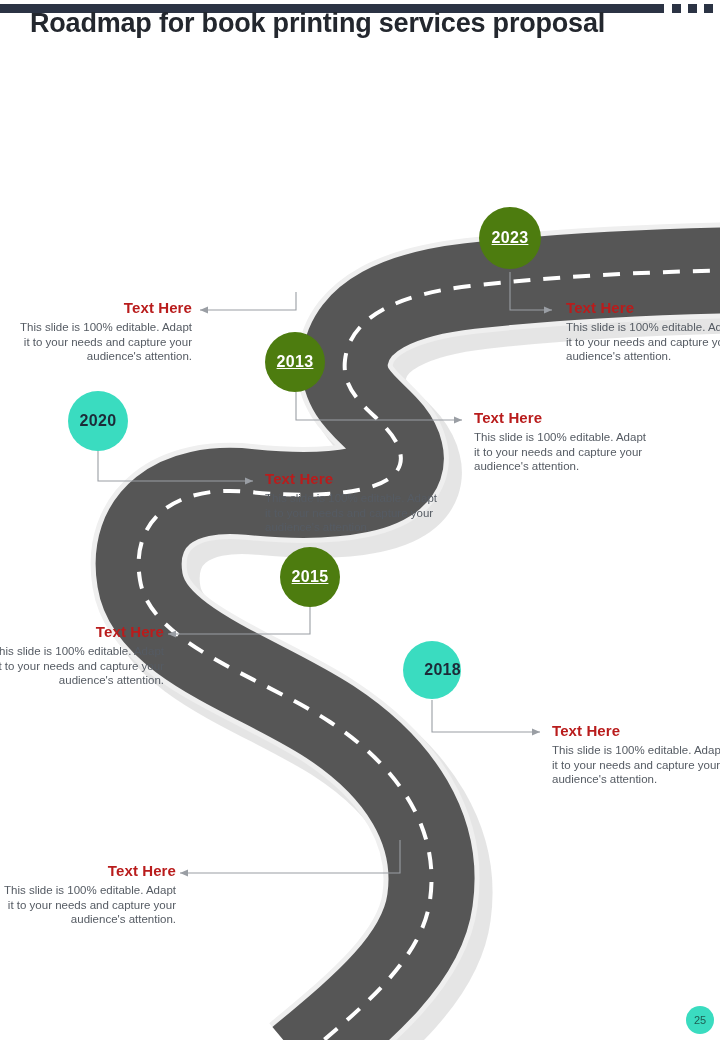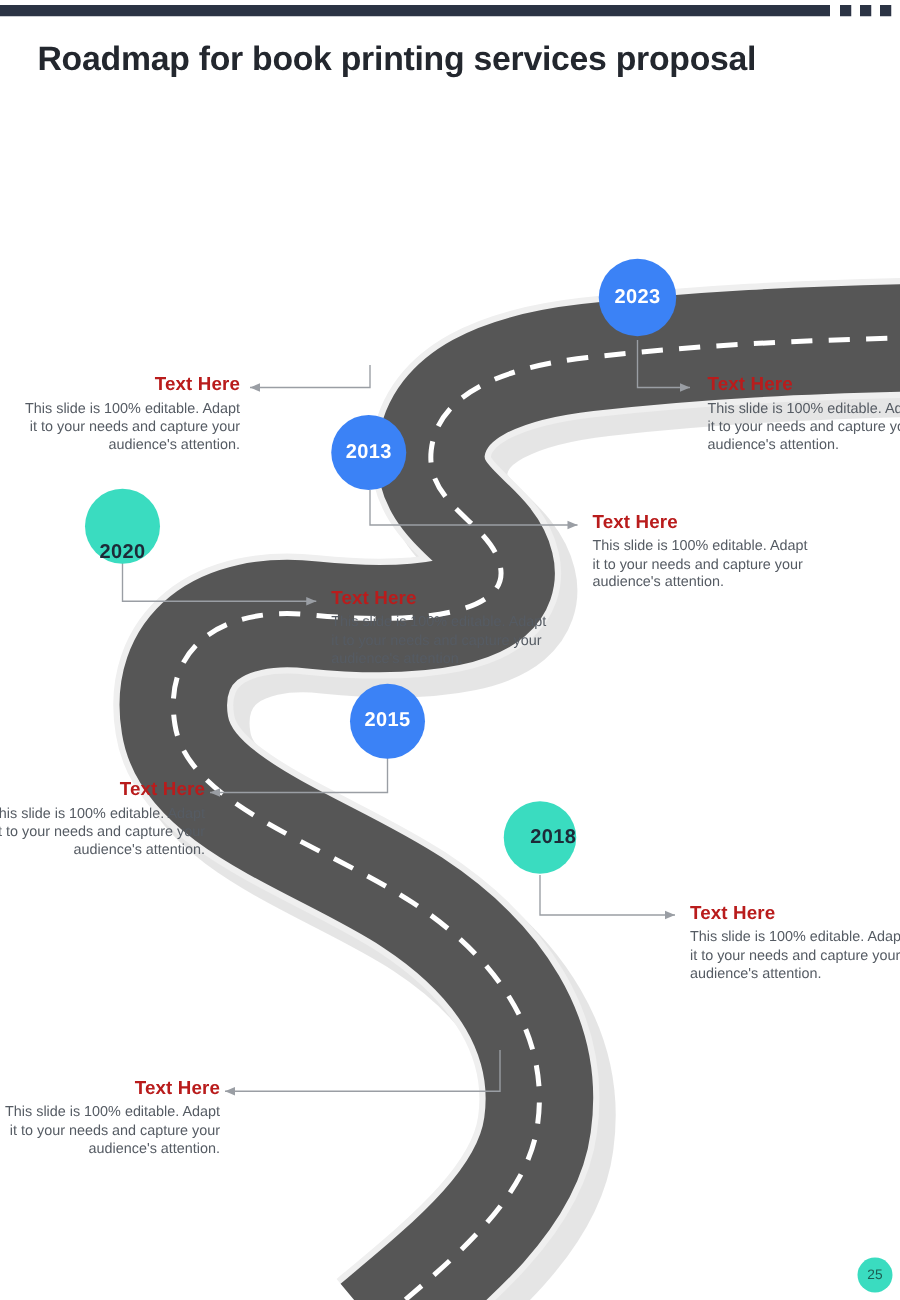--- a/index.html
+++ b/index.html
@@ -35,21 +35,21 @@
     background: #2b3344;
   }
   #topdot1 { left: 672px; }
   #topdot2 { left: 688px; }
   #topdot3 { left: 704px; }
 
   
   #title {
     position: absolute;
     left: 30px;
-    top: 32px;
+    top: 8px;
     font-size: 27px;
     font-weight: bold;
     color: #23272e;
     letter-spacing: -0.2px;
     white-space: nowrap;
   }
 
   
   #road-canvas {
     position: absolute;
@@ -63,21 +63,21 @@
   .milestone {
     position: absolute;
     border-radius: 50%;
     display: flex;
     align-items: center;
     justify-content: center;
     font-size: 16px;
     font-weight: bold;
     letter-spacing: 0.3px;
   }
-  .milestone.dark  { background: #3b82f6; color: #ffffff; }
+  .milestone.dark  { background: #4d7c0f; color: #ffffff; text-decoration: underline; }
   .milestone.teal  { background: #3adcc0; color: #1d2a38; }
 
   
   .textblock {
     position: absolute;
     width: 176px;
   }
   .tb-head {
     font-size: 15px;
     font-weight: bold;
@@ -178,21 +178,21 @@
 
   <div class="milestone dark" style="left:479px; top:207px; width:62px; height:62px;">
     <span>2023</span>
   </div>
 
 
   <div class="milestone dark" style="left:265px; top:332px; width:60px; height:60px;">
     <span>2013</span>
   </div>
 
-  <div class="milestone teal" style="left:68px; top:391px; width:60px; height:60px;align-items:flex-end;">
+  <div class="milestone teal" style="left:68px; top:391px; width:60px; height:60px;">
     <span>2020</span>
   </div>
 
   <div class="milestone dark" style="left:280px; top:547px; width:60px; height:60px;">
     <span>2015</span>
   </div>
 
   <div class="milestone teal" style="left:403px; top:641px; width:58px; height:58px;justify-content:flex-end;">
     <span>2018</span>
   </div>

